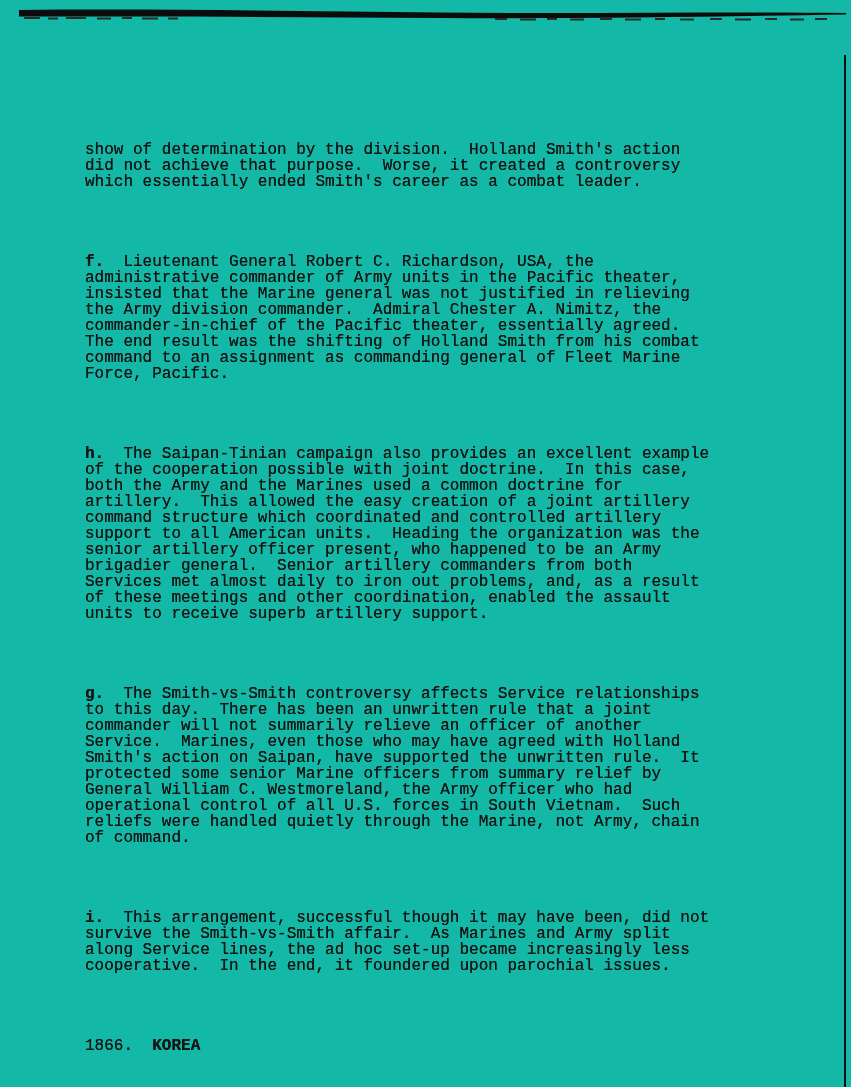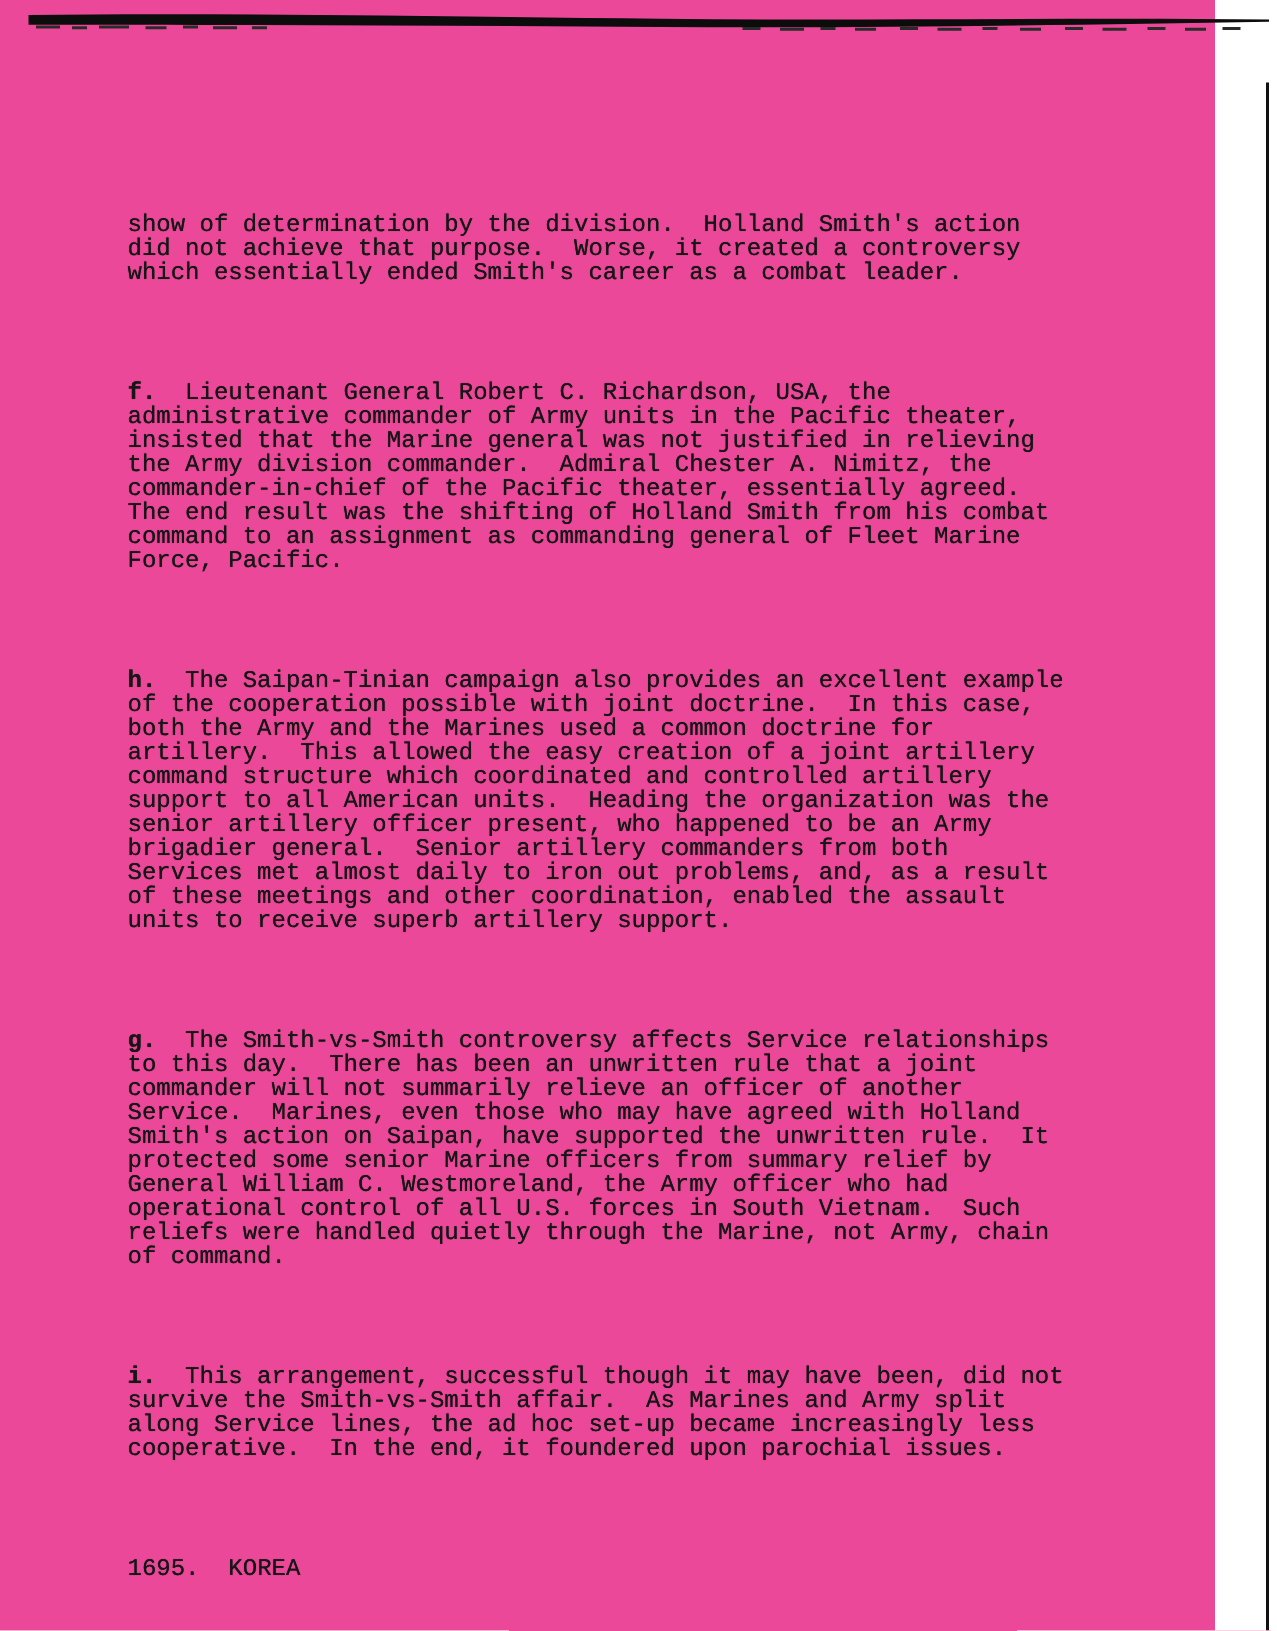--- a/index.html
+++ b/index.html
@@ -5,24 +5,23 @@
   html, body {
     margin: 0;
     padding: 0;
     width: 851px;
     height: 1087px;
     background: #ffffff;
     overflow: hidden;
   }
   .scan-page {
     position: relative;
-    width: 772px;
+    width: 851px;
     height: 1087px;
-    background: #ec4899;
-    padding-left: 38px;
+    background: #14b8a6;
   }
   .top-scan-line {
     position: absolute;
     left: 0;
     top: 0;
     width: 851px;
     height: 26px;
   }
   .right-scan-line {
     position: absolute;
@@ -47,21 +46,21 @@
   .para {
     margin: 0 0 16px 0;
   }
   .para-label {
     font-weight: bold;
   }
   .section-heading {
     margin: 0 0 16px 0;
   }
   .section-title {
-    font-weight: normal;
+    font-weight: bold;
     margin-left: 2ch;
   }
 </style>
 </head>
 <body>
 
 <div class="scan-page">
 
   <svg class="top-scan-line" width="851" height="26" viewBox="0 0 851 26" xmlns="http://www.w3.org/2000/svg">
     <path fill="#0c0c0c" d="M19 10 C150 8.5 300 11 440 12.5 C580 14 720 11.5 846 13 L846 14.5 C720 16.5 580 19 440 18 C300 17 150 16.5 19 16.5 Z"></path>
@@ -127,20 +126,20 @@
 General William C. Westmoreland, the Army officer who had
 operational control of all U.S. forces in South Vietnam.  Such
 reliefs were handled quietly through the Marine, not Army, chain
 of command.</span></p>
 
     <p class="para"><span class="para-label">i.</span><span>  This arrangement, successful though it may have been, did not
 survive the Smith-vs-Smith affair.  As Marines and Army split
 along Service lines, the ad hoc set-up became increasingly less
 cooperative.  In the end, it foundered upon parochial issues.</span></p>
 
-    <p class="section-heading"><span class="section-number">1695.</span><span class="section-title">KOREA</span></p>
+    <p class="section-heading"><span class="section-number">1866.</span><span class="section-title">KOREA</span></p>
 
     
 
     
 
   </div>
 </div>
 
 </body></html>

